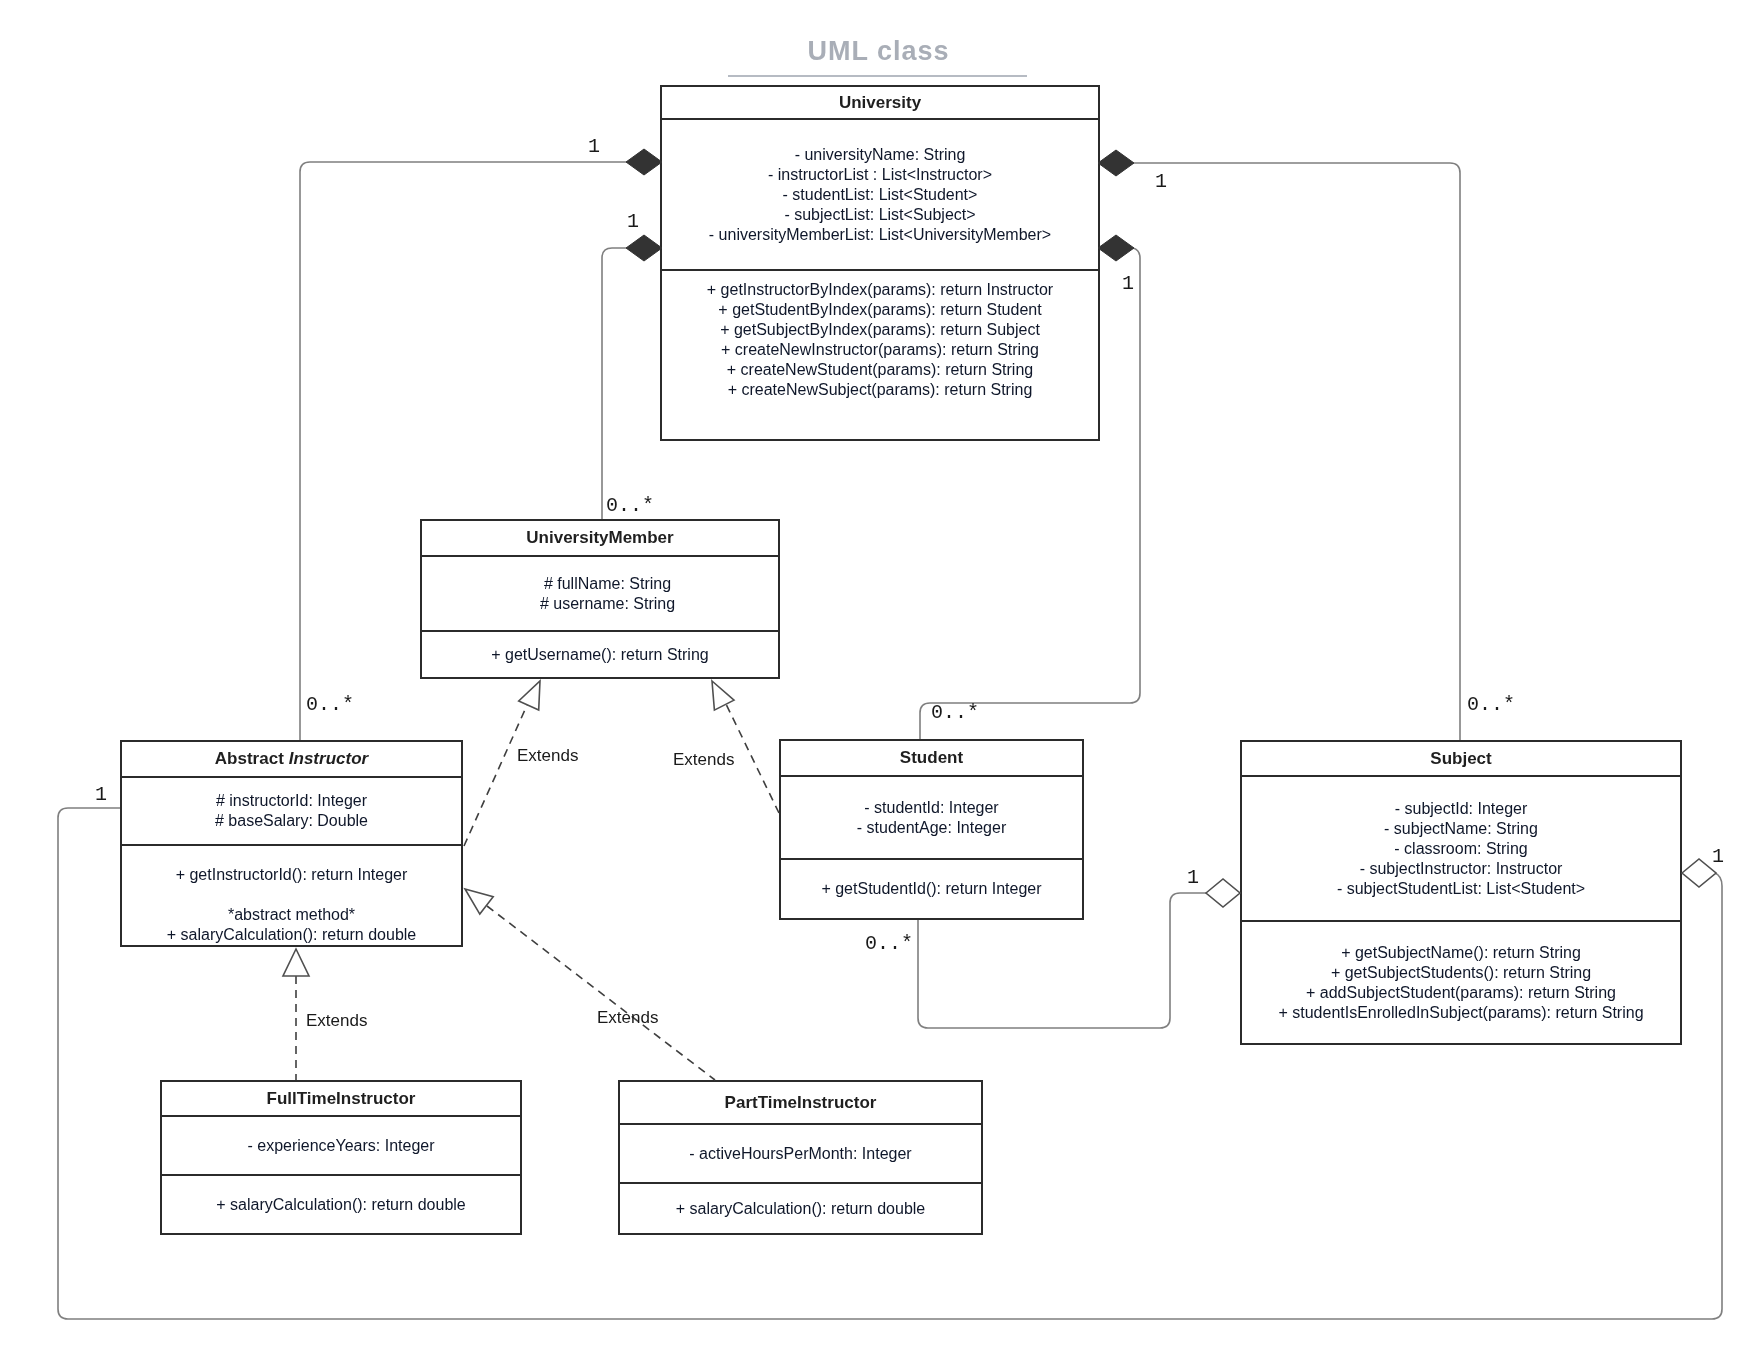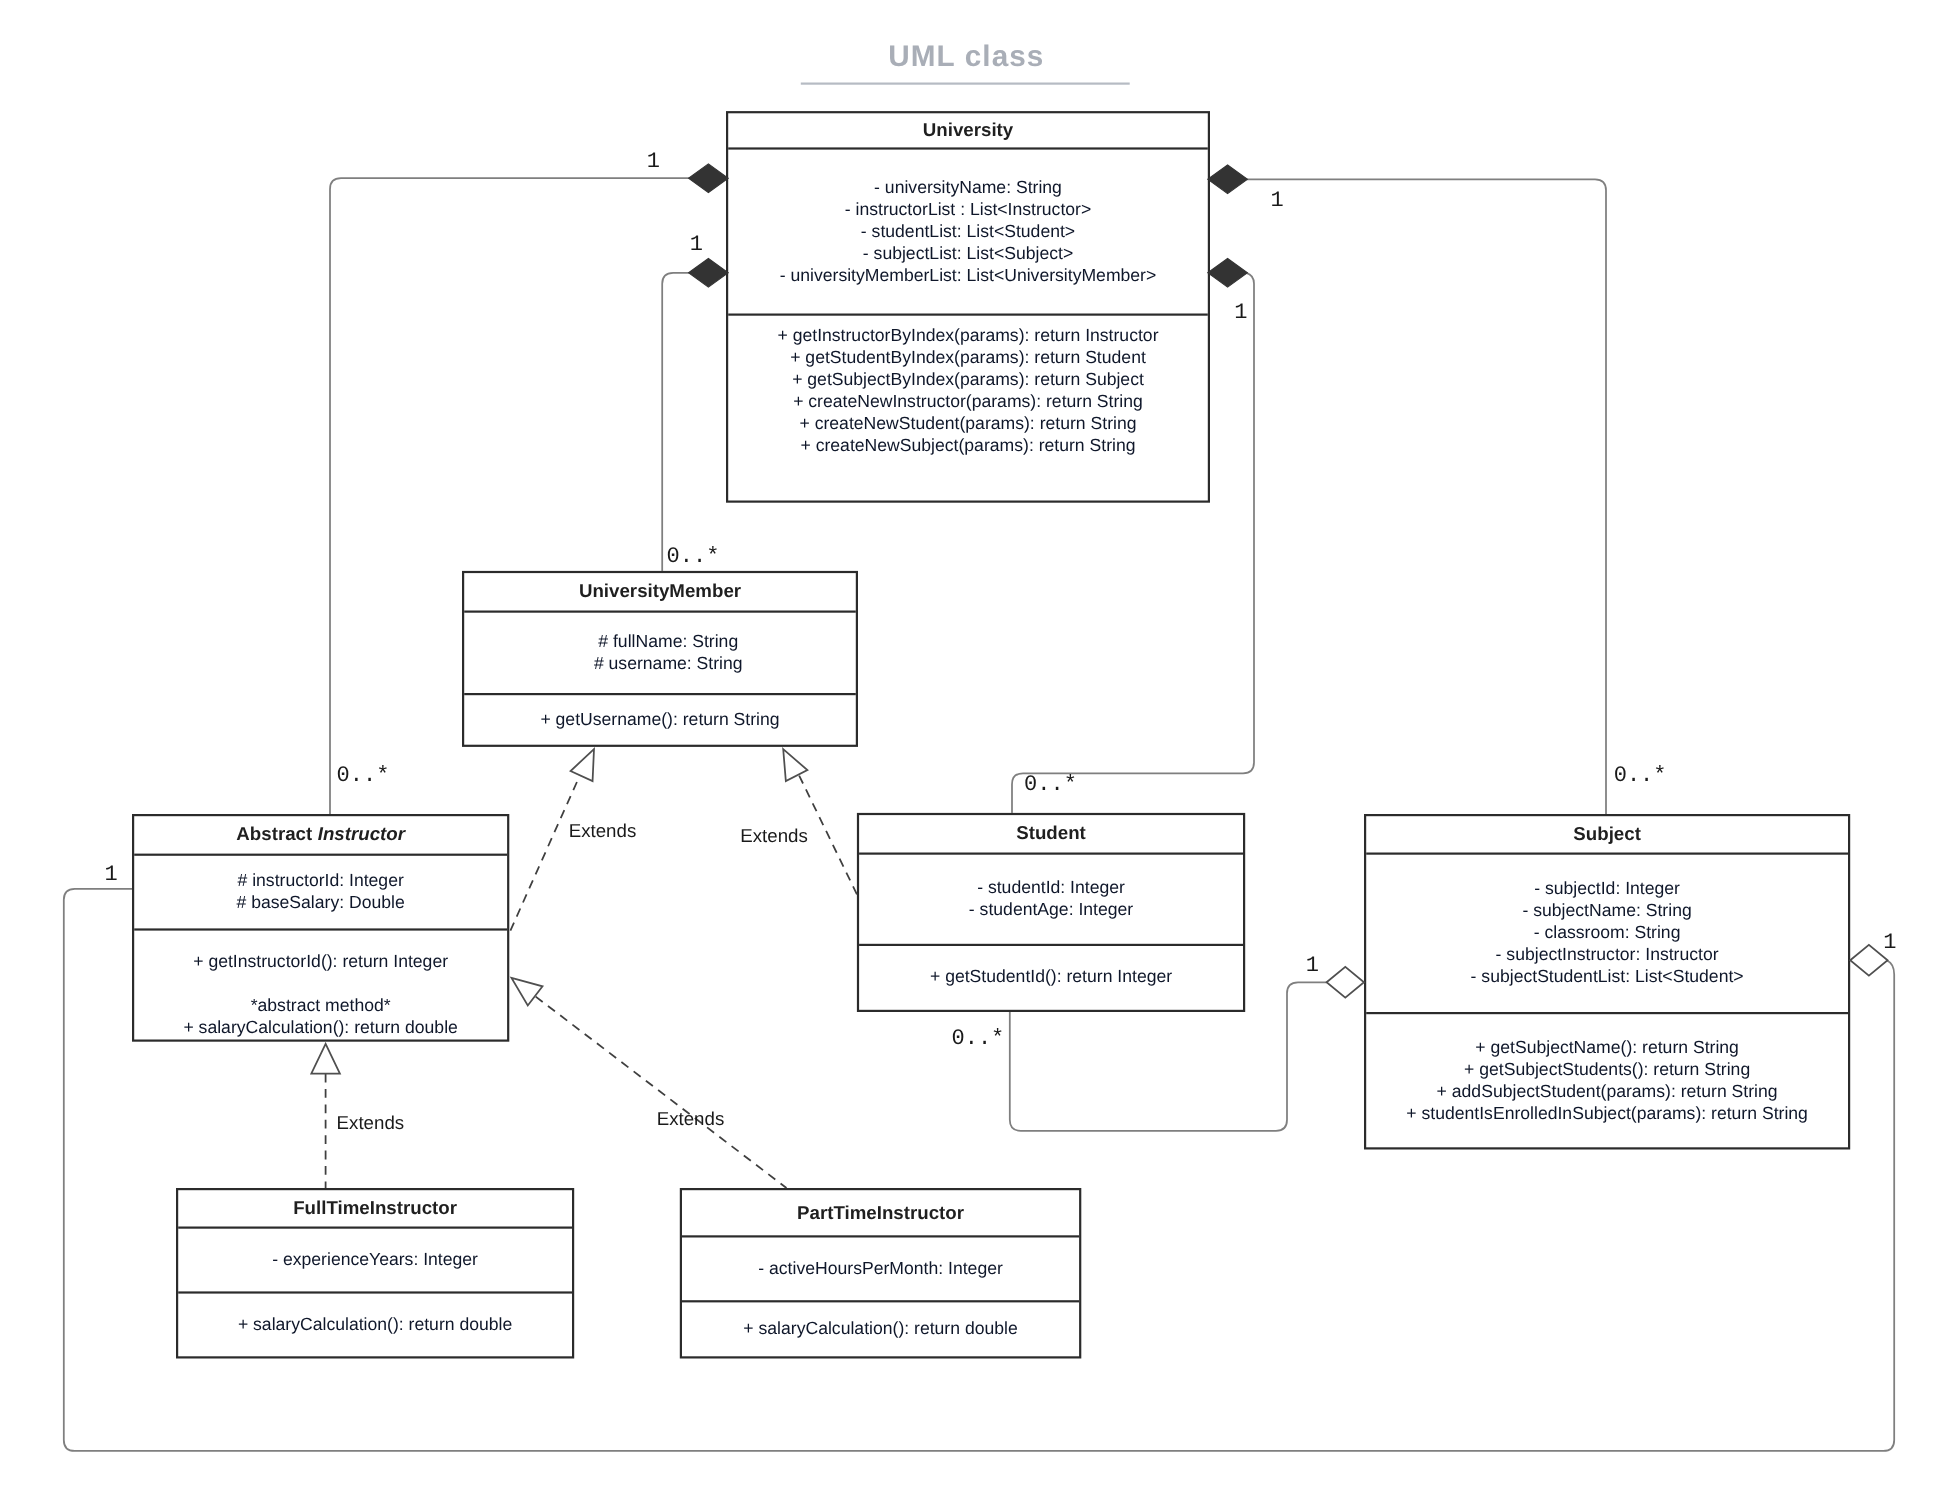--- a/index.html
+++ b/index.html
@@ -43,21 +43,21 @@
   .extends-label { font-family:"Liberation Sans", sans-serif; font-size:17px; fill:#1a1a1a; }
 </style>
 </head>
 <body>
 
 <div class="canvas">
 
   <div class="diagram-title">UML class</div>
   <div class="title-underline"></div>
 
-  <div class="uml-class" style="left:660px;top:101px;width:440px;height:356px;">
+  <div class="uml-class" style="left:660px;top:85px;width:440px;height:356px;">
     <div class="cls-title" style="height:33px;">University</div>
     <div class="cls-section" style="height:151px;">
       <div>- universityName: String</div>
       <div>- instructorList : List&lt;Instructor&gt;</div>
       <div>- studentList: List&lt;Student&gt;</div>
       <div>- subjectList: List&lt;Subject&gt;</div>
       <div>- universityMemberList: List&lt;UniversityMember&gt;</div>
     </div>
     <div class="cls-section last top-align" style="flex:1;">
       <div>+ getInstructorByIndex(params): return Instructor</div>
@@ -90,21 +90,21 @@
       <div># baseSalary: Double</div>
     </div>
     <div class="cls-section last" style="flex:1;justify-content:flex-end;">
       <div>+ getInstructorId(): return Integer</div>
       <div></div>
       <div>*abstract method*</div>
       <div>+ salaryCalculation(): return double</div>
     </div>
   </div>
 
-  <div class="uml-class" style="left:779px;top:739px;width:353px;height:181px;">
+  <div class="uml-class" style="left:779px;top:739px;width:305px;height:181px;">
     <div class="cls-title" style="height:36px;">Student</div>
     <div class="cls-section" style="height:83px;">
       <div>- studentId: Integer</div>
       <div>- studentAge: Integer</div>
     </div>
     <div class="cls-section last" style="flex:1;">
       <div>+ getStudentId(): return Integer</div>
     </div>
   </div>
 

